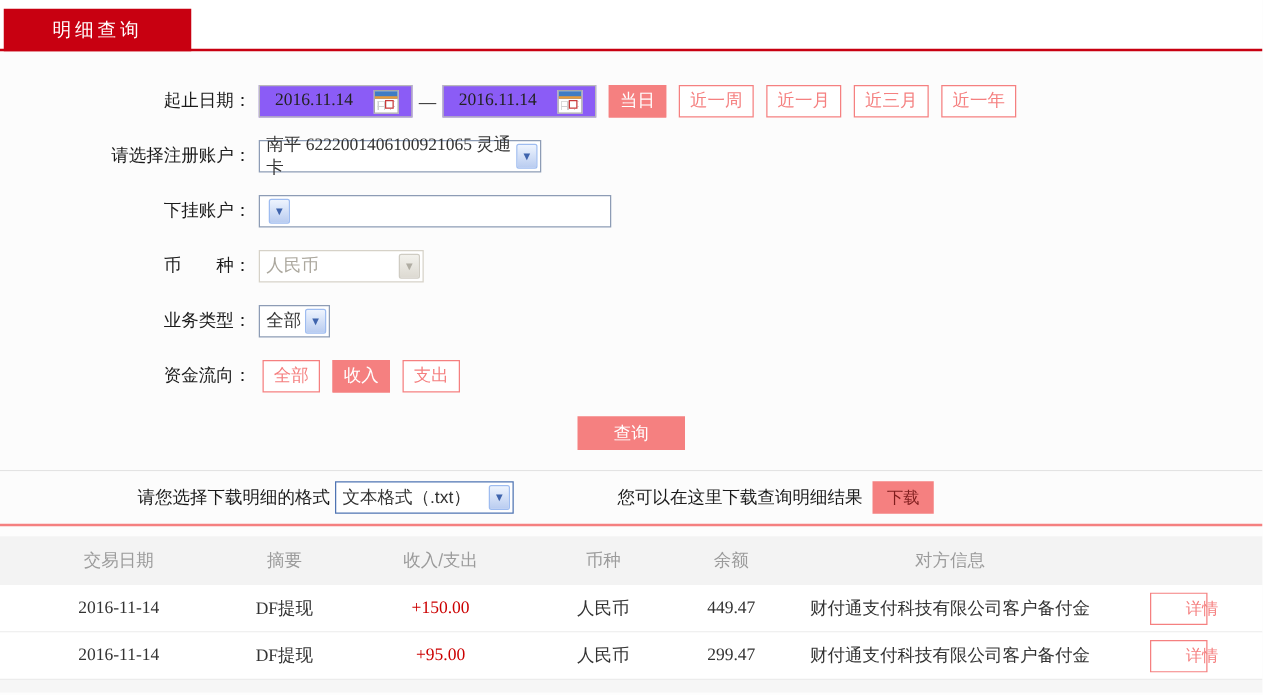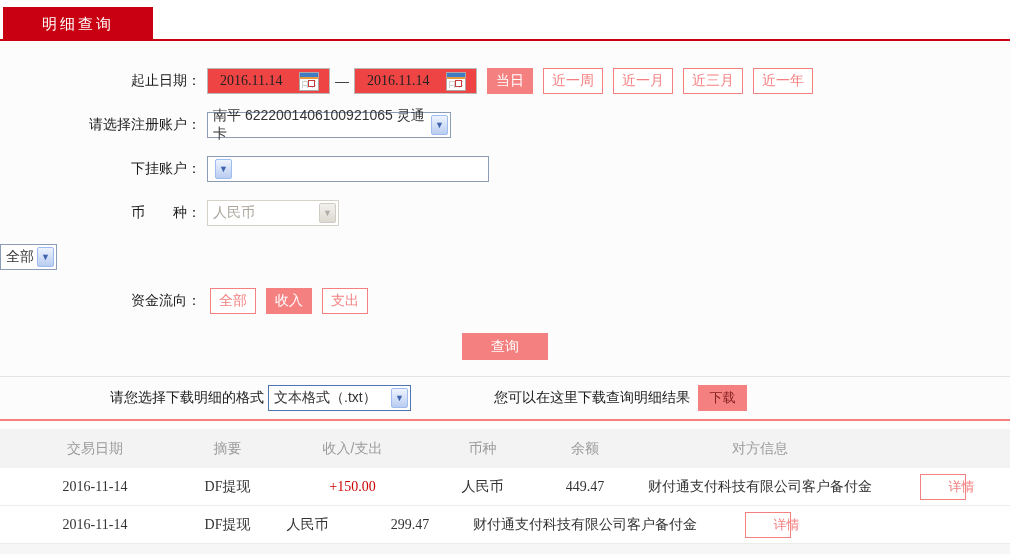--- a/index.html
+++ b/index.html
@@ -18,21 +18,21 @@
     display:flex; align-items:center; justify-content:center; cursor:pointer;
   }
 
   
   .form { padding-top:27px; background:#fcfcfc; }
   .form-row { display:flex; align-items:center; height:26px; margin-bottom:18px; }
   .form-label { width:207px; text-align:right; padding-right:6px; color:#1a1a1a; }
   .wide-gap { letter-spacing:0; }
 
   .date-input {
-    width:123px; height:26px; border:1px solid #b9b9b9; background:#ef4444;
+    width:123px; height:26px; border:1px solid #b9b9b9; background:#8b5cf6;
     display:flex; align-items:center; justify-content:space-between;
     padding:0 10px 0 12px; cursor:text;
   }
   .date-input .num { font-size:14px; color:#222; }
   .cal-icon { width:20px; height:19px; border:1px solid #a8a8a8; background:#fff; position:relative; cursor:pointer; flex:none; }
   .cal-icon::before { content:""; position:absolute; top:0; left:0; right:0; height:4px; background:#3f7cc4; border-bottom:2px solid #e89b3c; }
   .cal-grid { position:absolute; left:2px; right:2px; top:8px; bottom:2px;
     background-image:repeating-linear-gradient(to right,#c7c7c7 0 1px,transparent 1px 5px),
                      repeating-linear-gradient(to bottom,#c7c7c7 0 1px,transparent 1px 4px); opacity:.85; }
   .cal-icon::after { content:""; position:absolute; right:3px; bottom:3px; width:5px; height:5px; border:1px solid #c93a3a; background:#fff; z-index:1; }
@@ -51,21 +51,21 @@
     padding-left:5px; cursor:pointer;
   }
   .xp-arrow {
     width:17px; height:20px; margin:2px; flex:none; border:1px solid #9ebcf0; border-radius:2px;
     background:linear-gradient(#eef4fe,#b9ccf0); color:#3f64ad;
     display:flex; align-items:center; justify-content:center; font-size:9px; line-height:1;
   }
   .xp-select.disabled { border-color:#d6d2c8; color:#aba79d; cursor:default; }
   .xp-select.disabled .xp-arrow { border-color:#cfccc3; background:linear-gradient(#f2f1ec,#dddad2); color:#b0ada3; }
 
-  .sel-account { width:244px; }
+  .sel-account { width:226px;font-family:Liberation Serif, serif; }
   .sel-sub { width:282px; }
   .sel-currency { width:132px; }
   .sel-biztype { width:57px; }
 
   .query-btn {
     margin:19px 0 0 462px; width:86px; height:27px; border:none;
     background:#f58080; color:#fff; font-size:14px; cursor:pointer; display:block;
   }
 
   .hsep { border-top:1px solid #e3e3e3; margin-top:16px; }
@@ -145,20 +145,21 @@
 
   <div class="form-row">
     <div class="form-label wide-gap">币　　种：</div>
     <div class="xp-select sel-currency disabled">
       <span>人民币</span>
       <span class="xp-arrow">▼</span>
     </div>
   </div>
 
   <div class="form-row">
+    <div class="form-label">业务类型：</div>
     <div class="xp-select sel-biztype">
       <span>全部</span>
       <span class="xp-arrow">▼</span>
     </div>
   </div>
 
   <div class="form-row">
     <div class="form-label">资金流向：</div>
     <button class="pill-btn" style="margin-left:3px">全部</button>
     <button class="pill-btn active">收入</button>
@@ -199,20 +200,21 @@
     <div class="cell c3 num amount">+150.00</div>
     <div class="cell c4">人民币</div>
     <div class="cell c5 num">449.47</div>
     <div class="cell c6">财付通支付科技有限公司客户备付金</div>
     <div class="cell c7"><button class="detail-btn">详情</button></div>
   </div>
 
   <div class="tbl-row tbl-body-row">
     <div class="cell c1 num">2016-11-14</div>
     <div class="cell c2 num">DF提现</div>
+    <div class="cell c3 num amount">+95.00</div>
     <div class="cell c4">人民币</div>
     <div class="cell c5 num">299.47</div>
     <div class="cell c6">财付通支付科技有限公司客户备付金</div>
     <div class="cell c7"><button class="detail-btn">详情</button></div>
   </div>
 
   <div class="footer-strip"></div>
 </div>
 
 </body></html>

